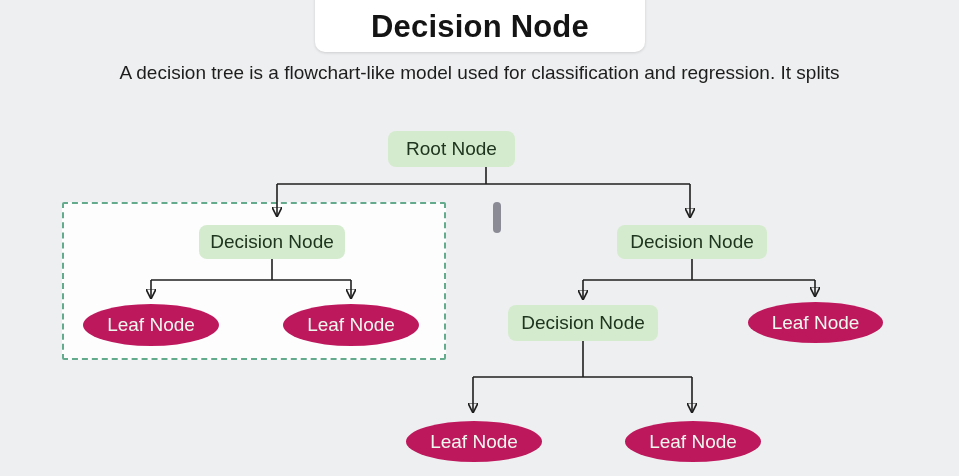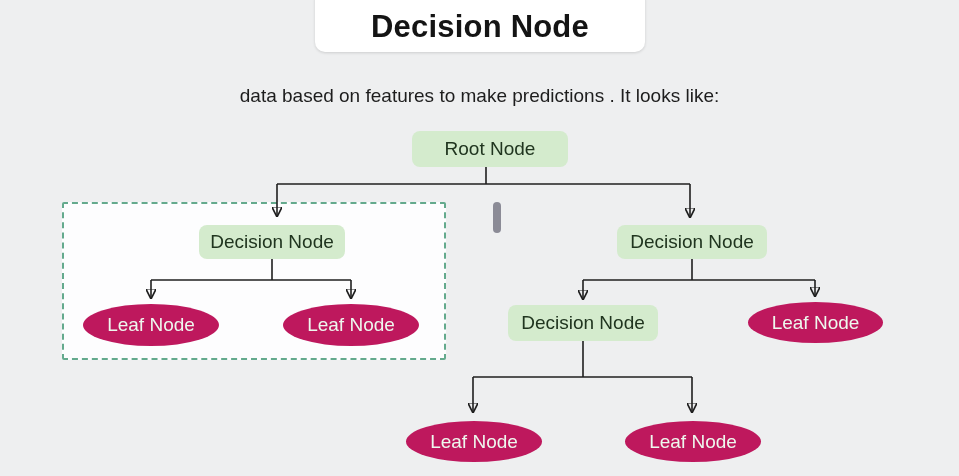--- a/index.html
+++ b/index.html
@@ -46,21 +46,21 @@
   .node{
     position:absolute;display:flex;align-items:center;justify-content:center;
     font-size:19px;box-sizing:border-box;white-space:nowrap;
   }
   .decision{
     background:#d4ebcd;color:#20351f;border-radius:8px;
   }
   .leaf{
     background:#be185d;color:#eef8ee;border-radius:50%;
   }
-  .n-root{left:412px;top:131px;width:156px;height:36px;}
+  .n-root{left:388px;top:131px;width:127px;height:36px;}
   .n-ldec{left:199px;top:225px;width:146px;height:34px;}
   .n-rdec{left:617px;top:225px;width:150px;height:34px;}
   .n-mdec{left:508px;top:305px;width:150px;height:36px;}
   .n-ll{left:83px;top:304px;width:136px;height:42px;}
   .n-lr{left:283px;top:304px;width:136px;height:42px;}
   .n-rr{left:748px;top:302px;width:135px;height:41px;}
   .n-bl{left:406px;top:421px;width:136px;height:41px;}
   .n-br{left:625px;top:421px;width:136px;height:41px;}
 
   
@@ -71,21 +71,21 @@
 </style>
 </head>
 <body>
 
 <div class="canvas">
 
   <div class="title-card">
     <h1>Decision Node</h1>
   </div>
 
-  <p class="desc l2">data based on features to make predictions . It looks like:</p>
+  <p class="desc l1">A decision tree is a flowchart-like model used for classification and regression. It splits</p>
 
   <div class="dashed-box"></div>
 
   <svg class="connectors" viewBox="0 0 959 476">
     <defs>
       <marker id="arrow" viewBox="0 0 10 10" refX="9" refY="5" markerWidth="6.5" markerHeight="6.5" orient="auto-start-reverse">
         <path d="M0,0 L10,5 L0,10 z" fill="#1f1f1f" stroke="none"></path>
       </marker>
     </defs>
 

